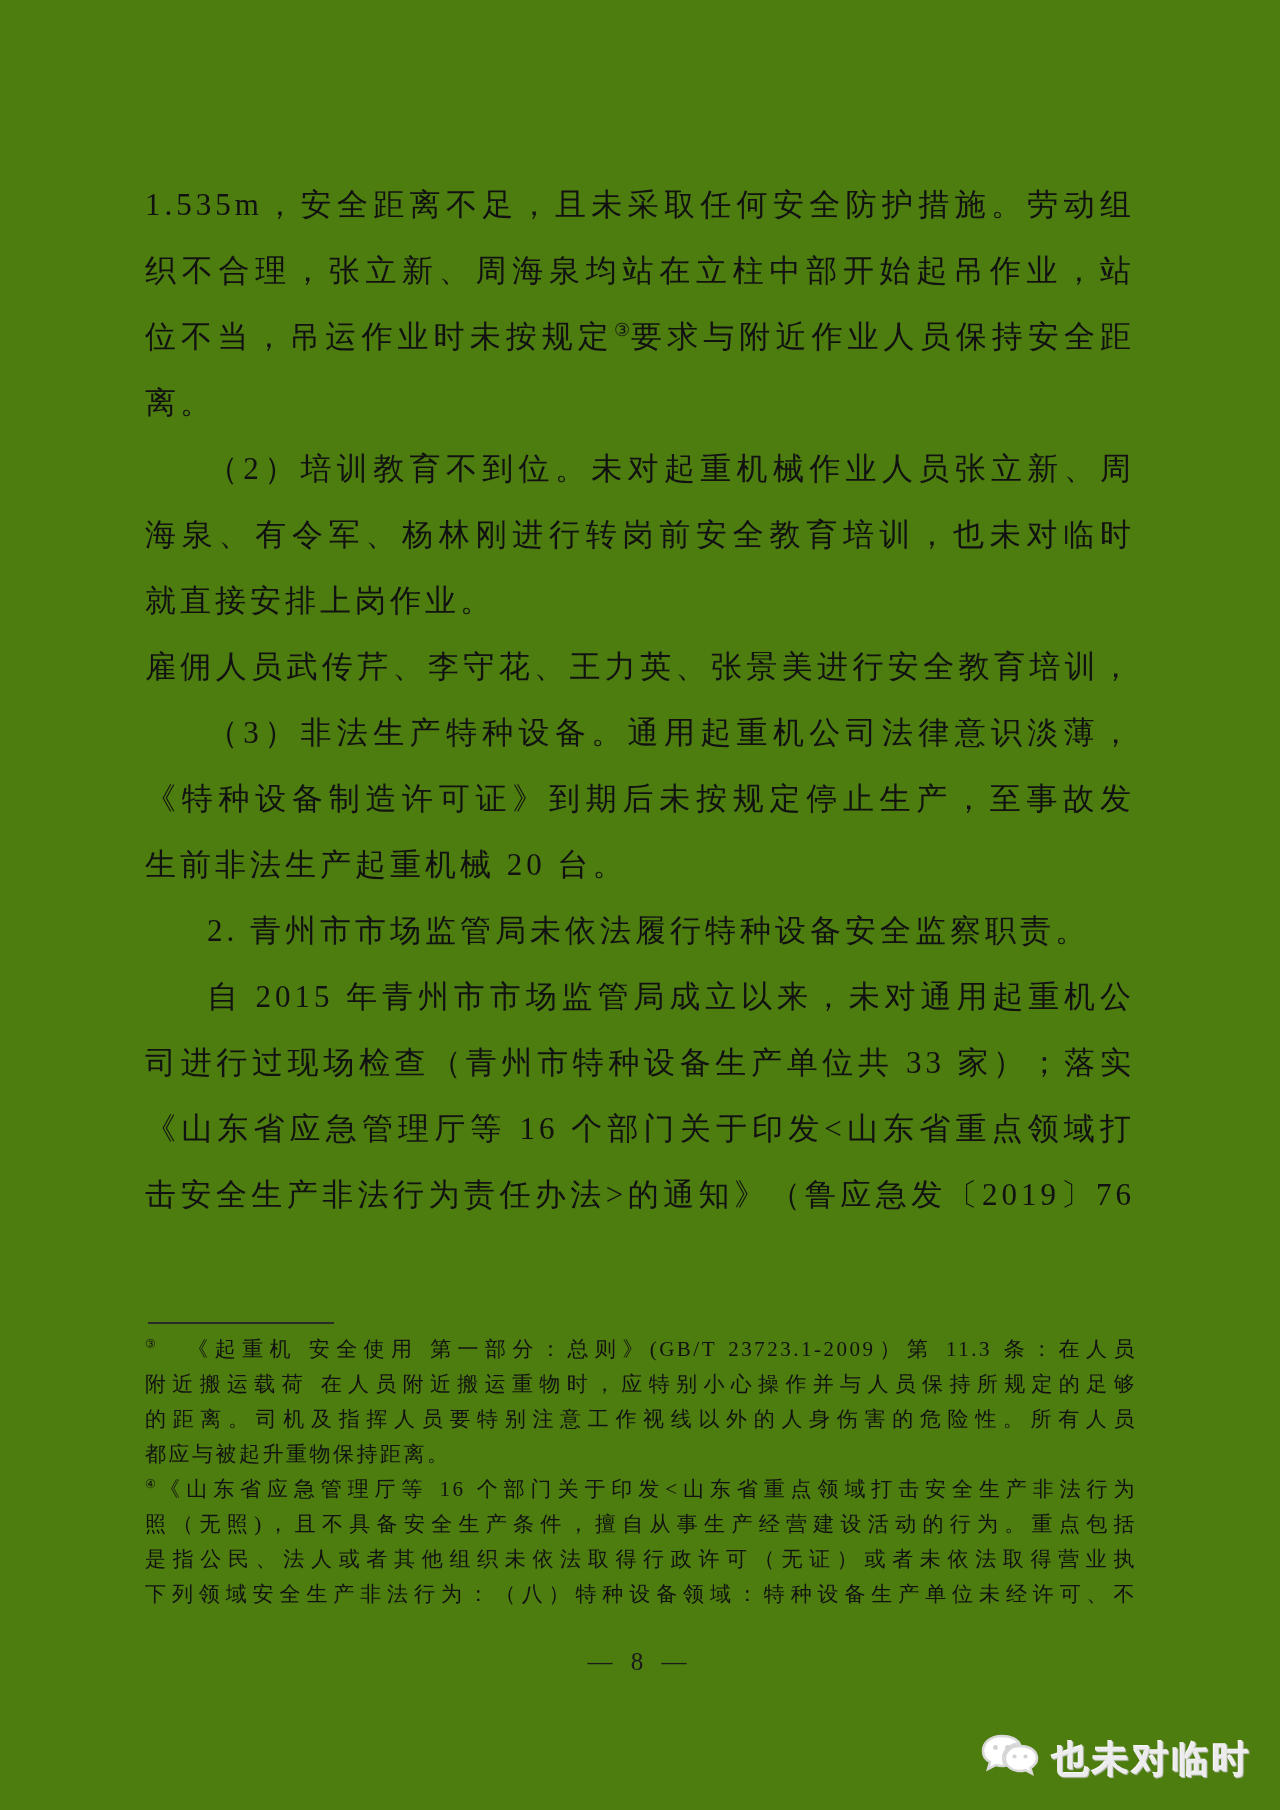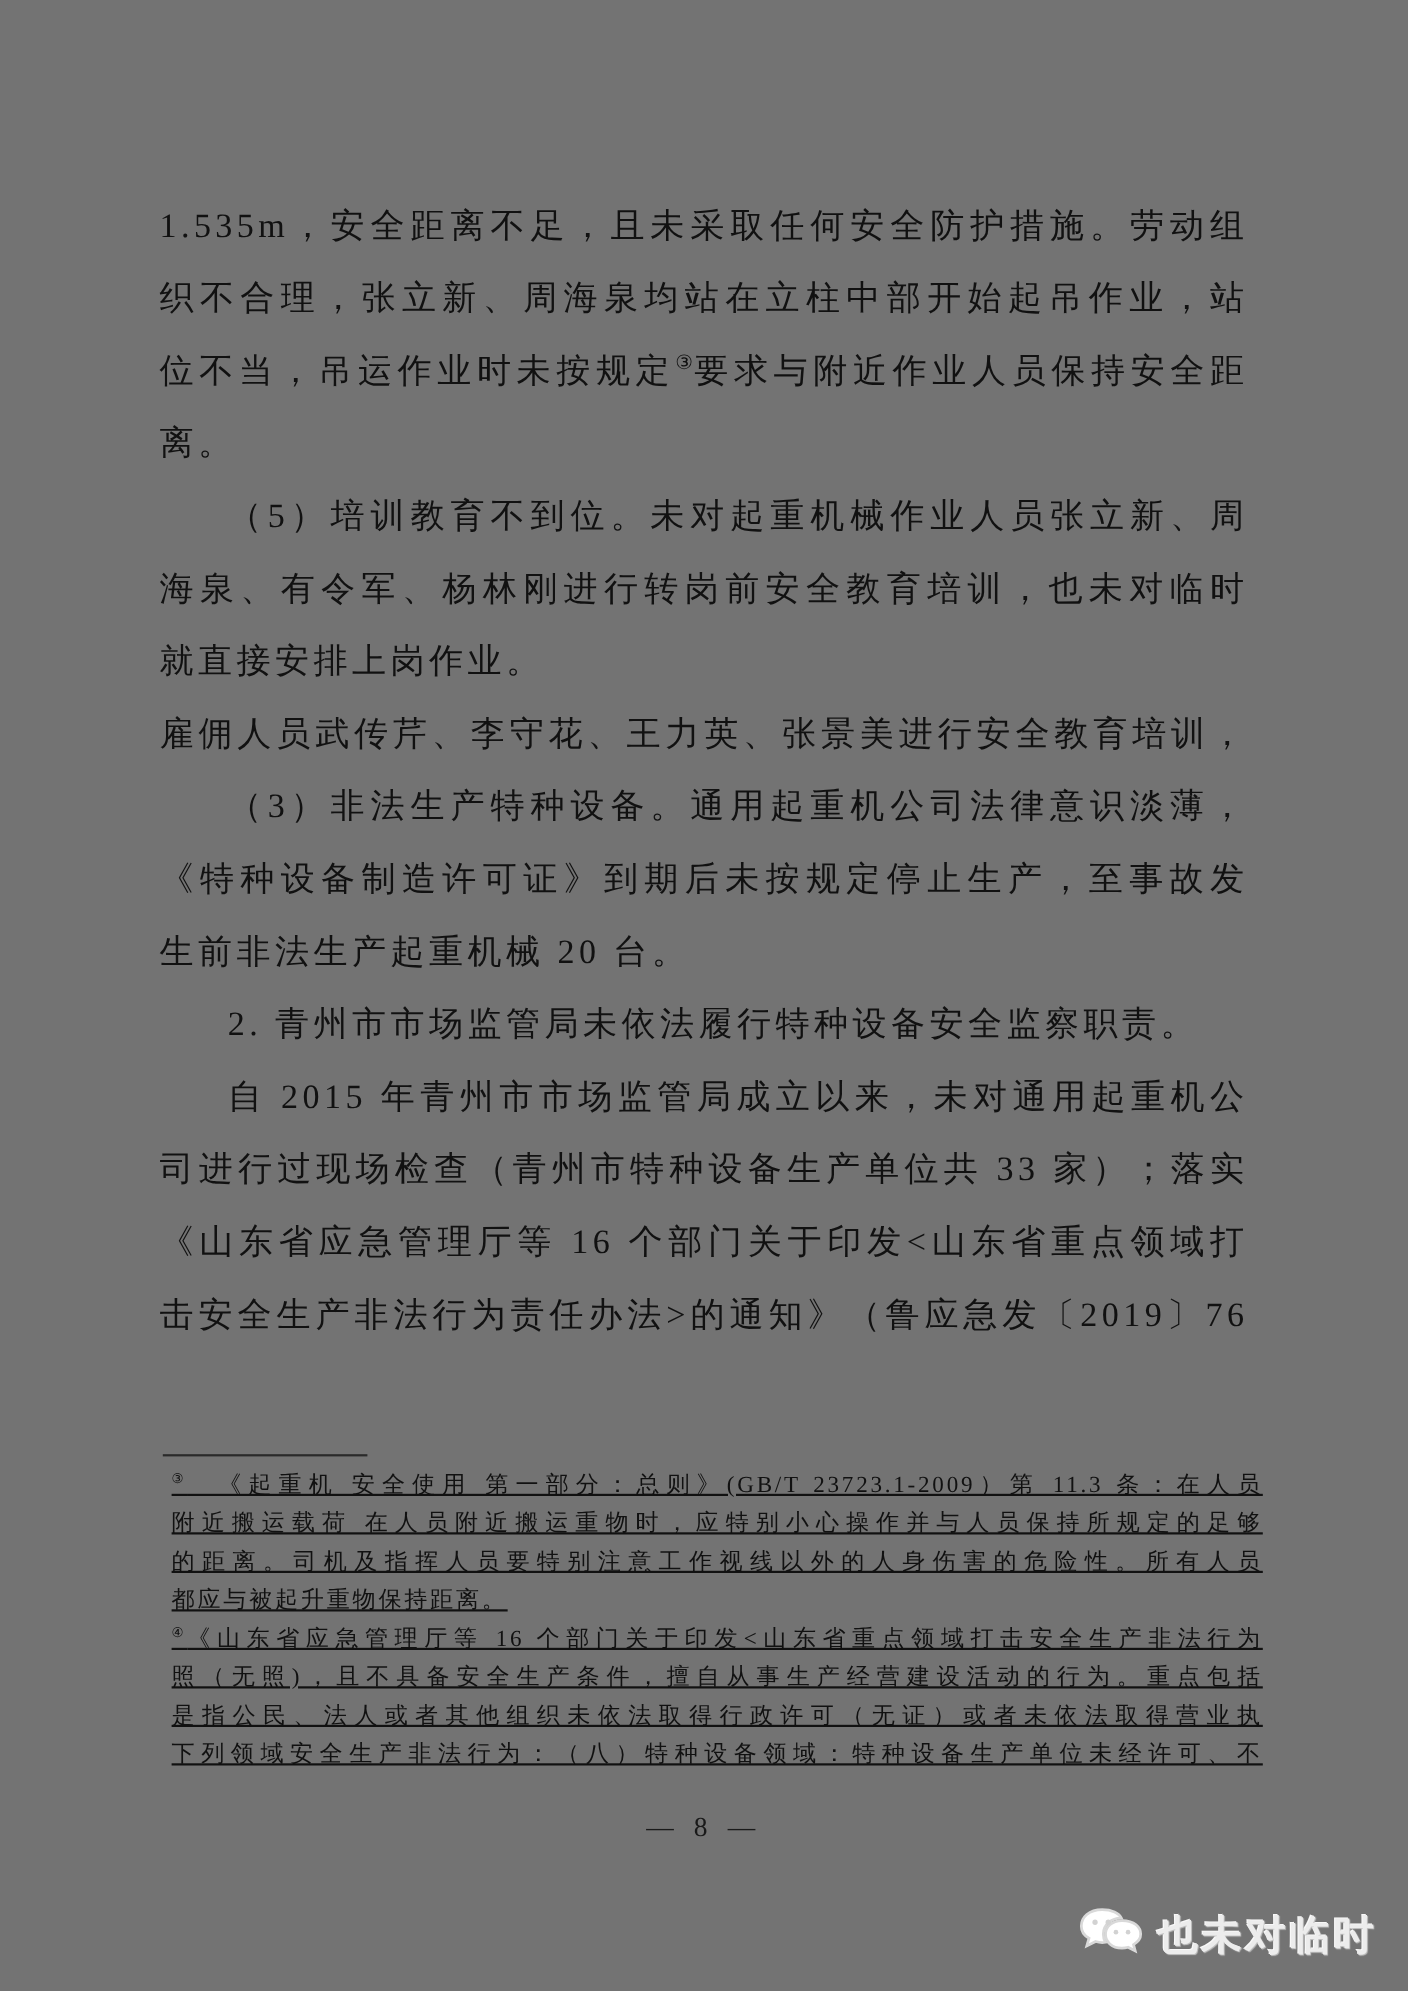--- a/index.html
+++ b/index.html
@@ -1,21 +1,21 @@
 <!DOCTYPE html>
 <html><head>
 <meta charset="utf-8">
 <style>
   html,body{margin:0;padding:0;}
   body{background:#ffffff;}
   .page{
     position:relative;
     width:1280px;
     height:1810px;
-    background:#737373;
+    background:#4d7c0f;
     overflow:hidden;
     font-family:"Liberation Serif","DejaVu Serif",serif;
     color:#111;
   }
   .body-text{
     position:absolute;
     left:145px;
     top:172px;
     width:990px;
   }
@@ -39,24 +39,23 @@
   .footnote-rule{
     position:absolute;
     left:148px;
     top:1322px;
     width:186px;
     height:0;
     border-top:2px solid #2a2a2a;
   }
   .footnotes{
     position:absolute;
-    left:156px;
+    left:145px;
     top:1332px;
     width:992px;
-    text-decoration:underline;
   }
   .footnote-line{
     margin:0;
     font-size:21px;
     line-height:35px;
     letter-spacing:2.5px;
     text-align:justify;
     text-align-last:justify;
   }
   .footnote-line.short{ text-align-last:left; }
@@ -89,21 +88,21 @@
 </head>
 <body>
 
 <div class="page">
 
   <div class="body-text" id="body-text">
       <p class="body-line"><span>1.535m，安全距离不足，且未采取任何安全防护措施。劳动组</span></p>
       <p class="body-line"><span>织不合理，张立新、周海泉均站在立柱中部开始起吊作业，站</span></p>
       <p class="body-line"><span>位不当，吊运作业时未按规定</span><span class="sup">③</span><span>要求与附近作业人员保持安全距</span></p>
       <p class="body-line short"><span>离。</span></p>
-      <p class="body-line indent"><span>（5）培训教育不到位。未对起重机械作业人员张立新、周</span></p>
+      <p class="body-line indent"><span>（2）培训教育不到位。未对起重机械作业人员张立新、周</span></p>
       <p class="body-line"><span>海泉、有令军、杨林刚进行转岗前安全教育培训，也未对临时</span></p>
       <p class="body-line short"><span>就直接安排上岗作业。</span></p>
       <p class="body-line"><span>雇佣人员武传芹、李守花、王力英、张景美进行安全教育培训，</span></p>
       <p class="body-line indent"><span>（3）非法生产特种设备。通用起重机公司法律意识淡薄，</span></p>
       <p class="body-line"><span>《特种设备制造许可证》到期后未按规定停止生产，至事故发</span></p>
       <p class="body-line short"><span>生前非法生产起重机械 20 台。</span></p>
       <p class="body-line indent short"><span>2. 青州市市场监管局未依法履行特种设备安全监察职责。</span></p>
       <p class="body-line indent"><span>自 2015 年青州市市场监管局成立以来，未对通用起重机公</span></p>
       <p class="body-line"><span>司进行过现场检查（青州市特种设备生产单位共 33 家）；落实</span></p>
       <p class="body-line"><span>《山东省应急管理厅等 16 个部门关于印发&lt;山东省重点领域打</span></p>

